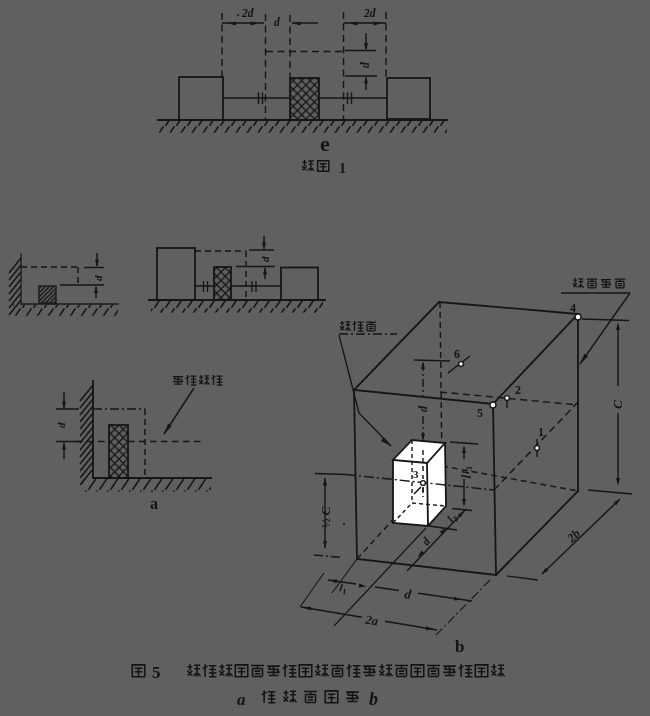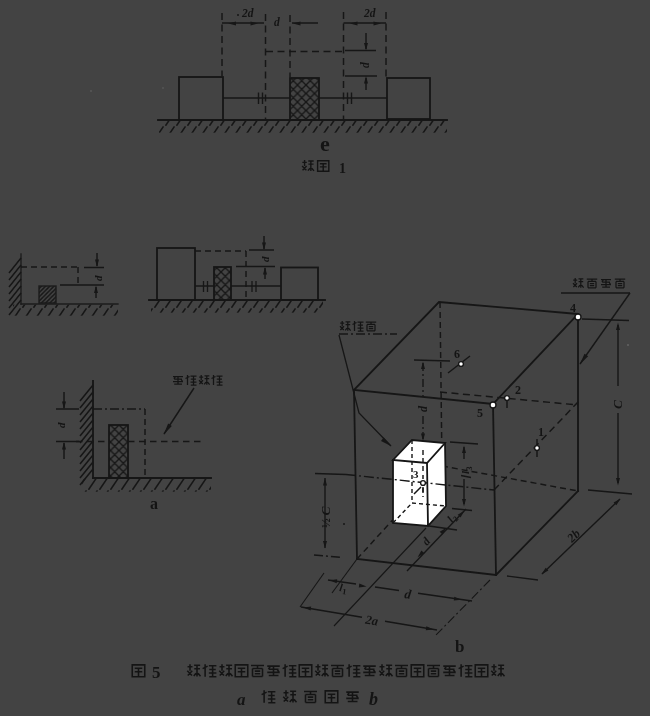--- a/index.html
+++ b/index.html
@@ -1,16 +1,16 @@
 <!DOCTYPE html>
 <html><head>
 <meta charset="utf-8">
 <style>
 html,body{margin:0;padding:0;background:#fff;}
-#pg{position:relative;width:650px;height:716px;background:#a21caf;overflow:hidden;filter:grayscale(1);}
+#pg{position:relative;width:650px;height:716px;background:#0f766e;overflow:hidden;filter:grayscale(1);}
 svg text{font-family:"Liberation Serif",serif;fill:#141414;}
 </style>
 </head>
 <body>
 <div id="pg">
 <svg width="650" height="716" viewBox="0 0 650 716">
 <defs>
 <pattern id="xh" width="8.5" height="8.5" patternUnits="userSpaceOnUse">
 <path d="M-2,2 L2,-2 M-2,10.5 L10.5,-2 M6.5,10.5 L10.5,6.5 M-2,6.5 L2,10.5 M-2,-2 L10.5,10.5 M6.5,-2 L10.5,2" stroke="#161616" stroke-width="1.35"></path>
 </pattern>

